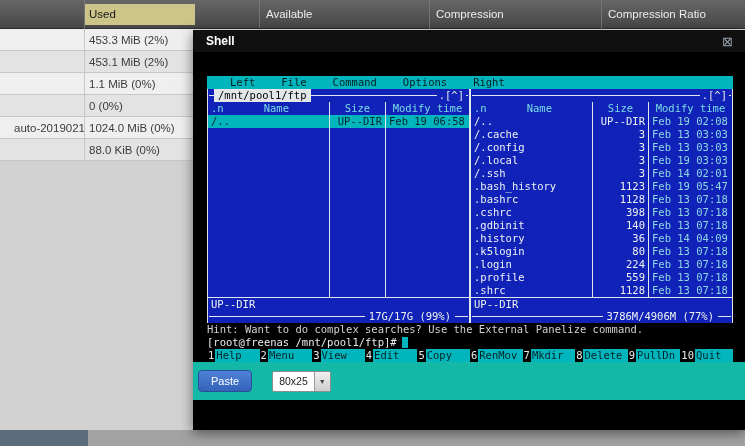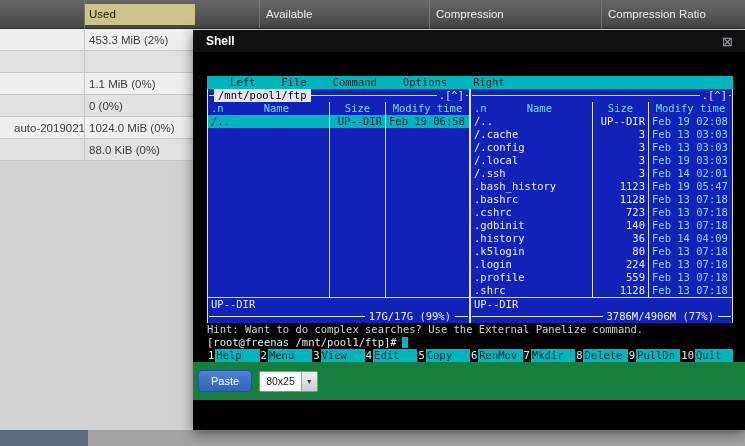--- a/index.html
+++ b/index.html
@@ -56,21 +56,21 @@
   .p-usage { position:absolute; right:14px; top:0; z-index:2; background:#1022b8; color:#eef2f3; padding:0 4px; white-space:pre; }
   .hint { height:13px; color:#cfd3d4; white-space:pre; overflow:hidden; }
   .promptline { height:13px; display:flex; align-items:center; color:#e8ecec; white-space:pre; }
   .cursor { display:inline-block; width:6px; height:11px; background:#00b6bc; margin-left:5px; }
   .fkeys { display:flex; height:13px; width:526px; }
   .fkey { display:flex; flex:1; min-width:0; }
   .fkey .num { color:#e8ecec; padding:0 1px; }
   .fkey .lbl { flex:1; background:#00b6bc; color:#03242a; padding-left:1px; overflow:hidden; white-space:pre; }
 
   
-  .dialog-footer { height:38px; background:#15803d; display:flex; align-items:center; gap:7px; padding-left:5px; }
+  .dialog-footer { height:38px; background:#14b8a6; display:flex; align-items:center; gap:20px; padding-left:5px; }
   .paste-btn { background:linear-gradient(#4e82d8,#3463b8); border:1px solid #2a4f96; border-radius:4px; color:#fff; font-size:11px; padding:4px 12px; font-family:"Liberation Sans",sans-serif; cursor:pointer; }
   .size-select { display:flex; border:1px solid #8e8e8e; border-radius:2px; background:#fff; height:21px; align-items:stretch; overflow:hidden; }
   .size-value { padding:0 6px; font-size:10.5px; display:flex; align-items:center; color:#222; }
   .size-arrow { width:16px; background:linear-gradient(#f0f0f0,#cdcdcd); border-left:1px solid #9a9a9a; display:flex; align-items:center; justify-content:center; font-size:7px; color:#444; cursor:pointer; }
 </style>
 </head>
 <body>
 
 <div class="page">
 
@@ -95,20 +95,21 @@
     <div>
         <div class="trow">
           <div class="tcell c0"></div>
           <div class="tcell c1">453.3 MiB (2%)</div>
           <div class="tcell c2"></div>
           <div class="tcell c3"></div>
           <div class="tcell c4"></div>
         </div>
         <div class="trow alt">
           <div class="tcell c0"></div>
+          <div class="tcell c1">453.1 MiB (2%)</div>
           <div class="tcell c2"></div>
           <div class="tcell c3"></div>
           <div class="tcell c4"></div>
         </div>
         <div class="trow">
           <div class="tcell c0"></div>
           <div class="tcell c1">1.1 MiB (0%)</div>
           <div class="tcell c2"></div>
           <div class="tcell c3"></div>
           <div class="tcell c4"></div>
@@ -282,21 +283,21 @@
                 <span class="col-size">1123</span>
                 <span class="col-date">Feb 19 05:47</span>
               </div>
               <div class="frow">
                 <span class="col-name">.bashrc</span>
                 <span class="col-size">1128</span>
                 <span class="col-date">Feb 13 07:18</span>
               </div>
               <div class="frow">
                 <span class="col-name">.cshrc</span>
-                <span class="col-size">723</span>
+                <span class="col-size">398</span>
                 <span class="col-date">Feb 13 07:18</span>
               </div>
               <div class="frow">
                 <span class="col-name">.gdbinit</span>
                 <span class="col-size">140</span>
                 <span class="col-date">Feb 13 07:18</span>
               </div>
               <div class="frow">
                 <span class="col-name">.history</span>
                 <span class="col-size">36</span>

